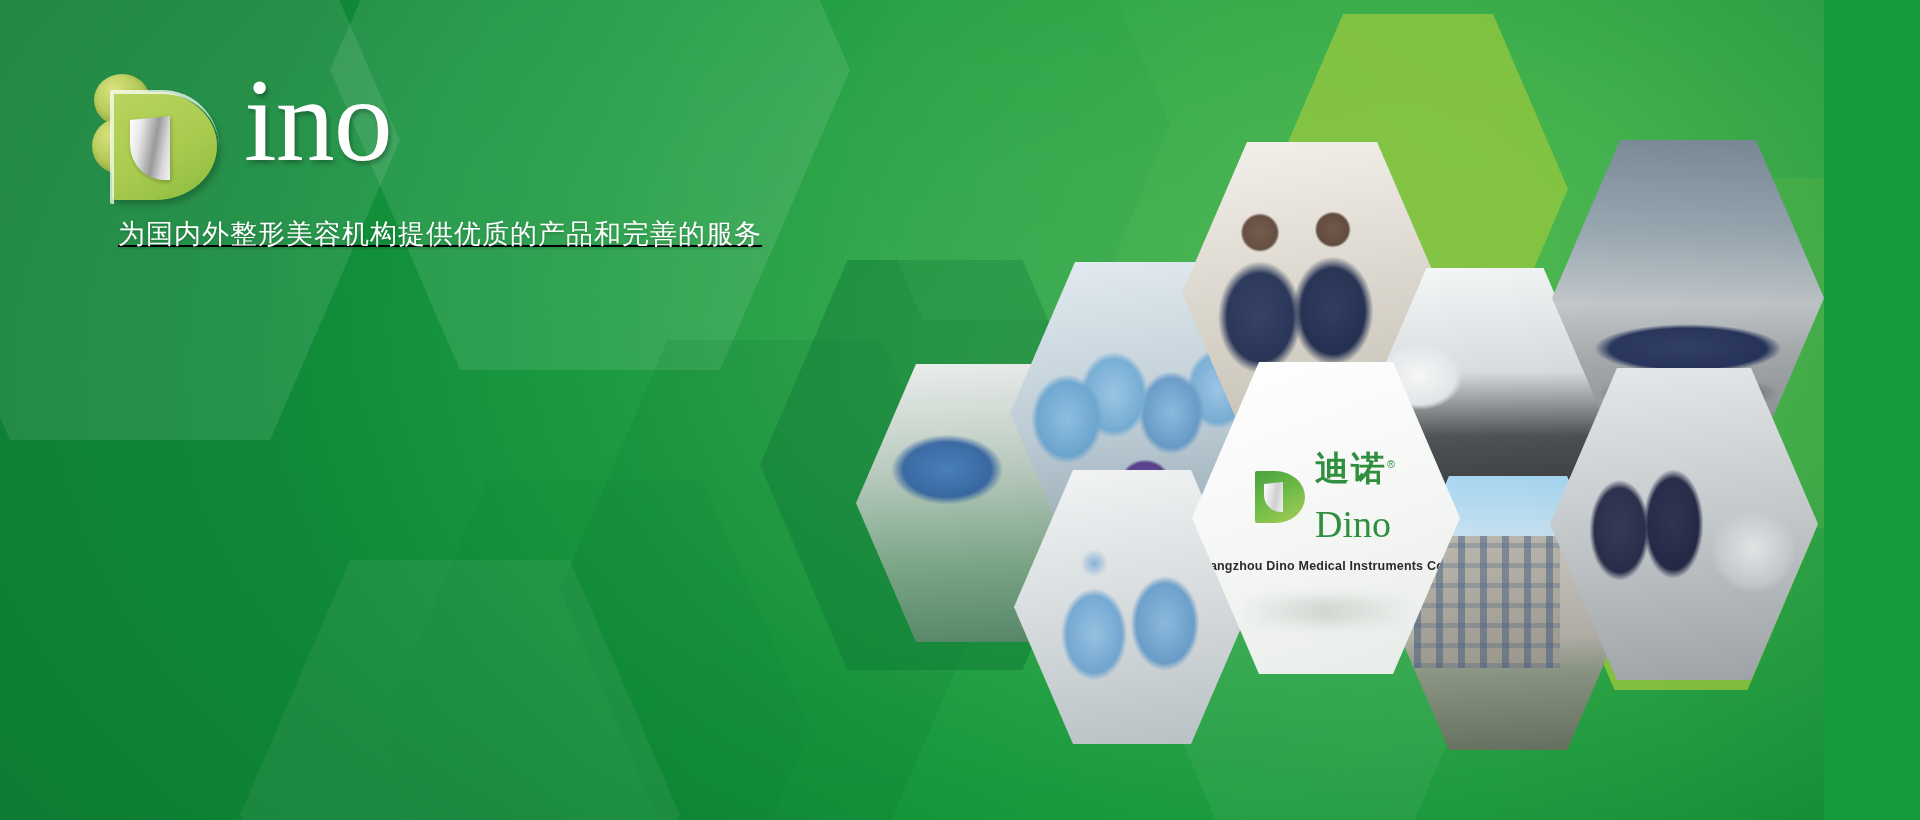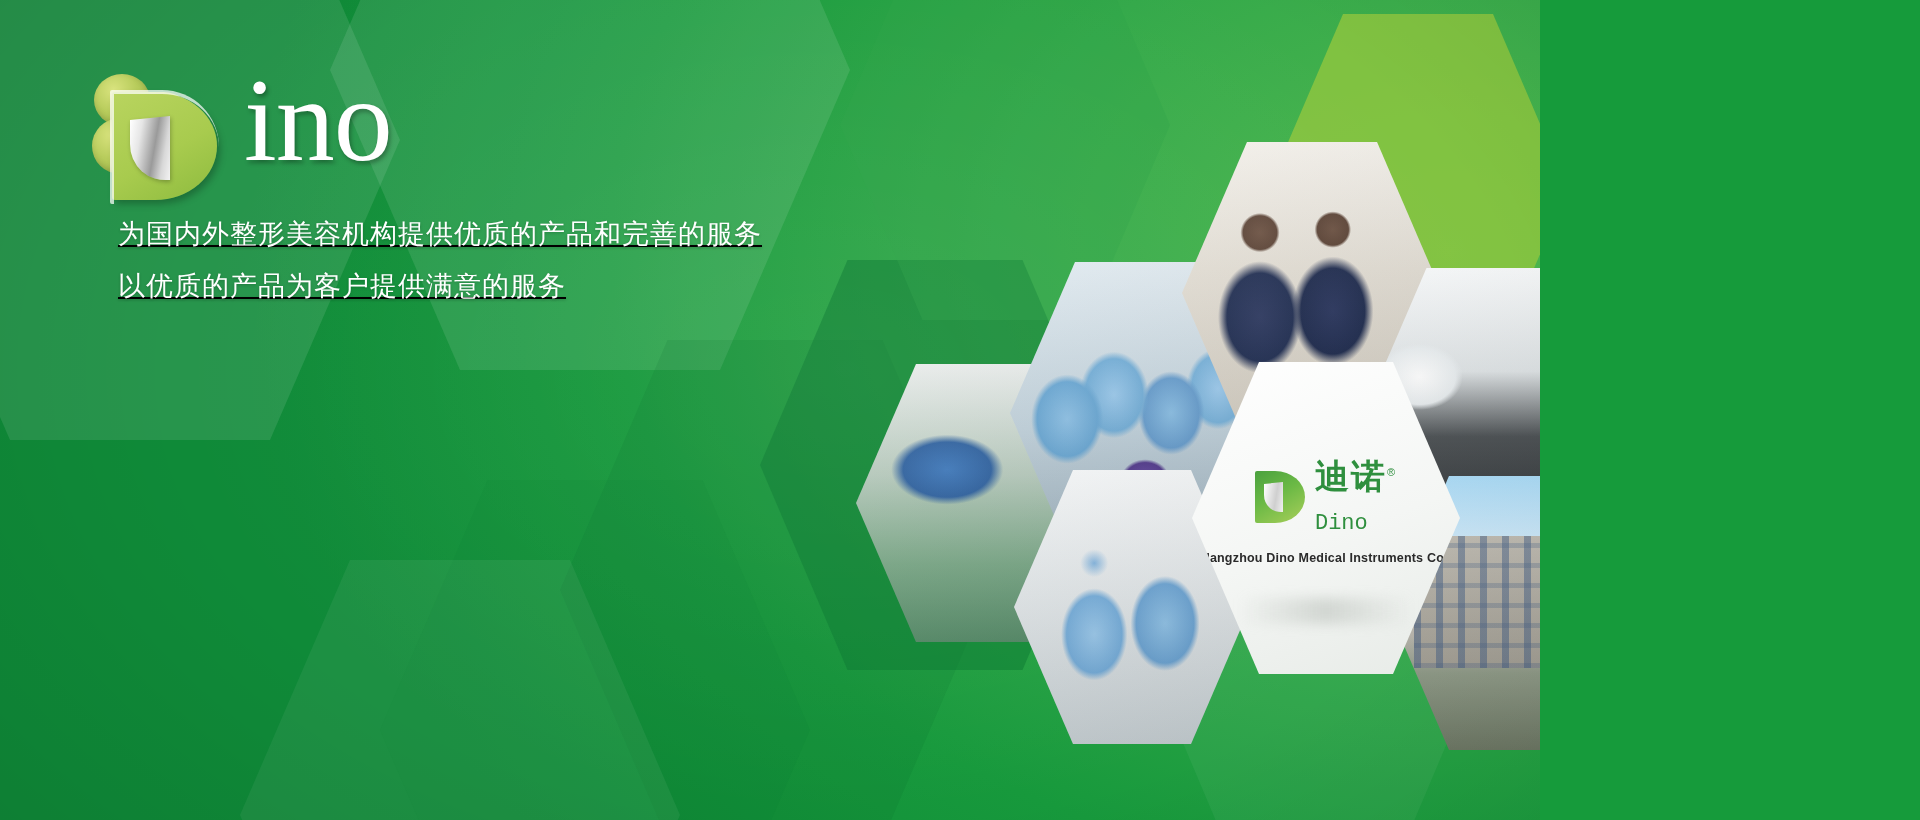--- a/index.html
+++ b/index.html
@@ -1,21 +1,21 @@
 <!DOCTYPE html>
 <html><head>
 <meta charset="utf-8">
 <style>
   html,body{margin:0;padding:0;}
   body{
     width:1920px;height:820px;overflow:hidden;
     font-family:"Liberation Sans","DejaVu Sans",sans-serif;
     background:#169b3b;
   }
-  .stage{position:relative;width:1540px;height:820px;overflow:hidden;}
+  .stage{position:relative;width:1824px;height:820px;overflow:hidden;}
 
   
   .bg-base{
     position:absolute;inset:0;
     background:
       radial-gradient(1200px 900px at 1450px 250px, #4fb84f 0%, #34a94a 38%, #17993c 70%, #0f8a38 100%),
       linear-gradient(115deg,#0d7c33 0%,#169b3b 45%,#3bb050 100%);
   }
   .bg-vig{
     position:absolute;inset:0;
@@ -103,22 +103,22 @@
     position:absolute;left:9px;top:12px;width:19px;height:30px;
     background:linear-gradient(100deg,#ffffff,#cfcfcf 60%,#f0f0f0);
     border-radius:0 0 0 20px;transform:skewY(-6deg);
   }
   .cn-name{
     font-size:34px;color:#2f8f3e;font-weight:bold;letter-spacing:2px;
     line-height:1;position:relative;
   }
   .cn-name .reg{font-size:11px;vertical-align:super;font-weight:normal;}
   .en-name{
-    font-family:Liberation Mono, monospace;
-    font-size:22px;color:#2f8f3e;line-height:1;margin-top:20px;letter-spacing:0;
+    font-family:Liberation Serif, serif;
+    font-size:38px;color:#2f8f3e;line-height:1;margin-top:20px;letter-spacing:0;
   }
   .logohex-sub{
     font-size:12.5px;color:#2a2a2a;margin-top:16px;letter-spacing:.2px;
     white-space:nowrap;font-weight:600;
   }
   .logohex-blur{
     position:absolute;left:18%;bottom:16%;width:64%;height:26px;
     background:linear-gradient(90deg,rgba(200,205,200,.0),rgba(186,192,186,.55),rgba(200,205,200,.0));
     filter:blur(6px);
   }
@@ -210,21 +210,20 @@
     <div class="blob" style="left:46px;top:26px;width:58px;height:54px;"></div>
     <div class="blob" style="left:4px;top:52px;width:56px;height:56px;"></div>
     <div class="leafD"></div>
     <div class="curl"></div>
     <div class="leafD-frame"></div>
     <div class="wm-ino">ino</div>
   </div>
 
   <div class="textblock">
     <div class="tagline">为国内外整形美容机构提供优质的产品和完善的服务</div>
-    <div class="tagline">以优质的产品为客户提供满意的服务</div>
   </div>
 
   <div class="photohex" style="left:856px;top:364px;width:240px;height:278px;">
     <div class="img ph-machine"></div>
     <div class="sheen"></div>
   </div>
 
   <div class="photohex" style="left:1010px;top:262px;width:260px;height:302px;">
     <div class="img ph-clean"></div>
     <div class="sheen"></div>

